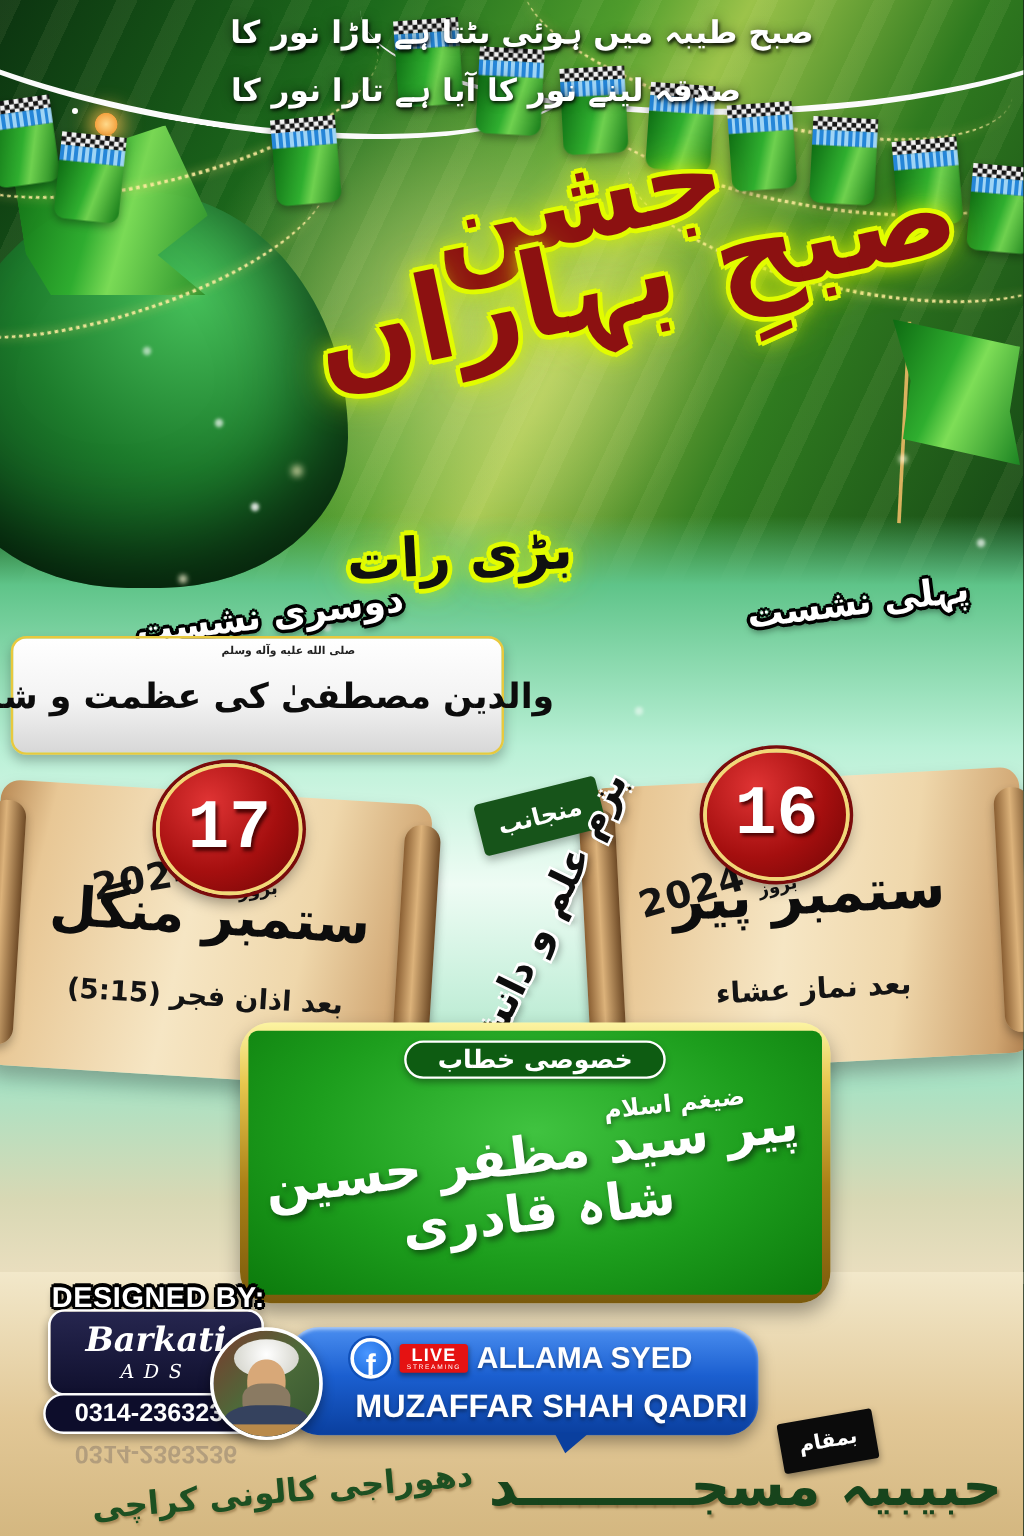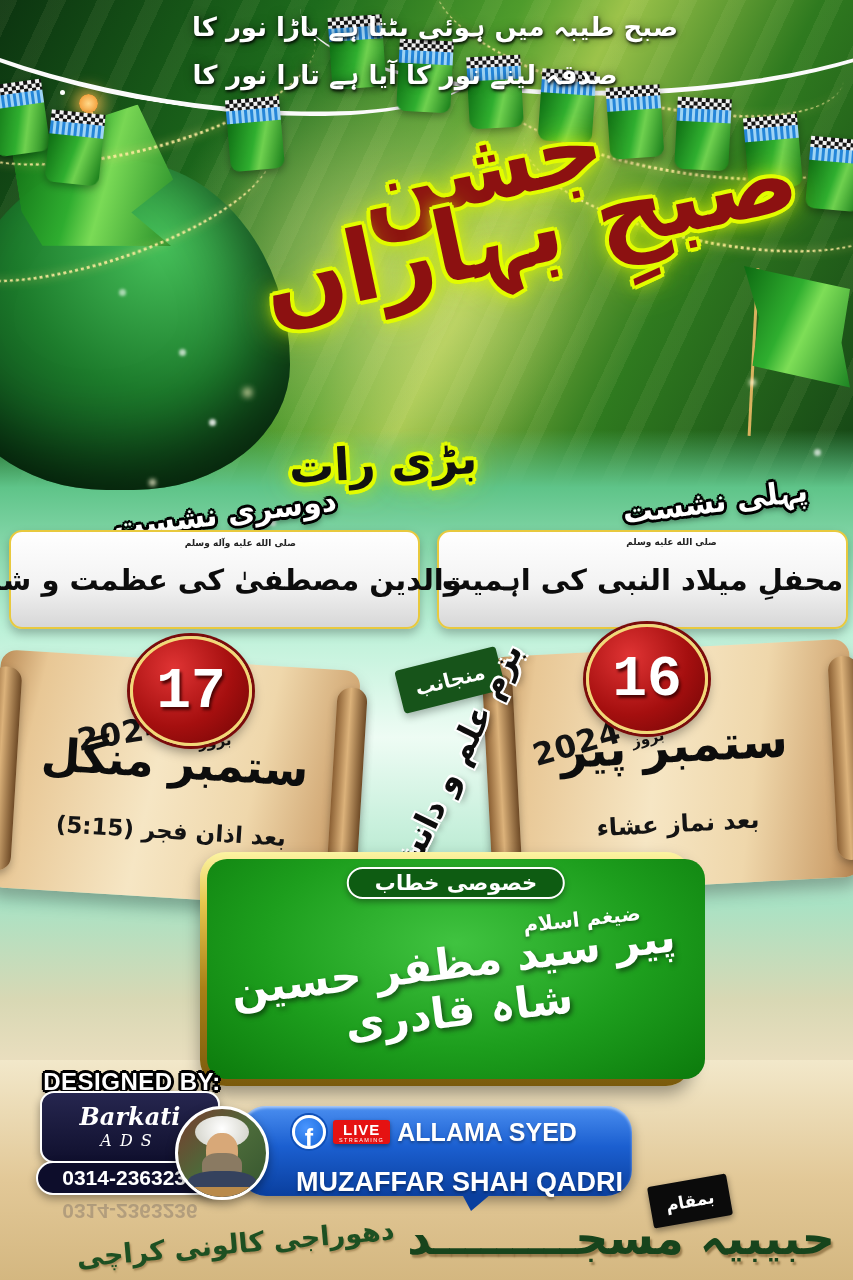--- a/index.html
+++ b/index.html
@@ -99,38 +99,38 @@
     transform:rotate(-14deg);display:flex;align-items:center;justify-content:center;color:#fff;font-weight:bold;
     font-size:20px;box-shadow:0 4px 8px rgba(0,0,0,.3);}
   .org-name{position:absolute;left:330px;top:740px;width:250px;height:44px;transform:rotate(-64deg);
     display:flex;align-items:center;justify-content:center;font-weight:bold;font-size:33px;color:#0d0d0d;
     white-space:nowrap;text-shadow:-2px -2px 0 #fff,2px -2px 0 #fff,-2px 2px 0 #fff,2px 2px 0 #fff,0 4px 6px rgba(0,0,0,.35);}
 
   
   .panel-gold{position:absolute;left:200px;top:852px;width:492px;height:234px;border-radius:26px;padding:7px;
     background:linear-gradient(180deg,#fcf4a2 0%,#e7c64d 22%,#aa8016 58%,#7a5a0c 100%);
     box-shadow:0 8px 16px rgba(0,0,0,.35);box-sizing:border-box;}
-  .panel-green{position:relative;width:100%;height:100%;border-radius:20px;
-    background:radial-gradient(ellipse at 50% 38%,#40c340 0%,#1d9e1d 55%,#0c7a0c 100%);padding-left:20px;}
+  .panel-green{position:relative;width:100%;height:100%;border-radius:8px;
+    background:radial-gradient(ellipse at 50% 38%,#40c340 0%,#1d9e1d 55%,#0c7a0c 100%);}
   .k-badge{position:absolute;top:8px;left:50%;transform:translateX(-50%);background:#0e5c12;border:2px solid #fff;
     border-radius:18px;padding:2px 26px;color:#fff;font-weight:bold;font-size:21px;white-space:nowrap;
     box-shadow:0 3px 6px rgba(0,0,0,.35);}
   .k-hon{position:absolute;top:48px;right:64px;color:#fff;font-weight:bold;font-size:20px;transform:rotate(-6deg);
     text-shadow:0 2px 4px rgba(0,0,0,.45);}
   .k-name{position:absolute;left:14px;right:14px;top:44px;bottom:8px;display:flex;align-items:center;justify-content:center;
     transform:rotate(-7deg);color:#fff;font-weight:bold;font-size:43px;text-align:center;line-height:1.12;
     text-shadow:2px 3px 5px rgba(0,0,0,.5);}
 
   
   .designed-label{position:absolute;left:42px;top:1068px;width:180px;text-align:center;
     font-family:"Liberation Sans",sans-serif;font-weight:bold;font-size:24px;letter-spacing:.5px;}
   .brand-card{position:absolute;left:40px;top:1091px;width:180px;height:72px;border:2px solid #fff;border-radius:14px;
     background:linear-gradient(180deg,#26264f 0%,#10102e 100%);box-shadow:0 4px 8px rgba(0,0,0,.4);
     display:flex;flex-direction:column;align-items:center;justify-content:center;color:#fff;box-sizing:border-box;}
-  .brand-name{font-family:"DejaVu Serif",serif;font-style:italic;font-weight:bold;font-size:24px;line-height:1;}
+  .brand-name{font-family:"DejaVu Serif",serif;font-style:italic;font-weight:bold;font-size:28px;line-height:1;}
   .brand-sub{font-family:"DejaVu Serif",serif;font-style:italic;font-size:16px;letter-spacing:8px;margin-top:2px;}
   .phone-pill{position:absolute;left:36px;top:1161px;width:188px;height:34px;border:2px solid #fff;border-radius:17px;
     background:#0d0d2b;color:#fff;display:flex;align-items:center;justify-content:center;
     font-family:"Liberation Sans",sans-serif;font-weight:bold;font-size:21px;box-sizing:border-box;
     box-shadow:0 4px 8px rgba(0,0,0,.35);}
   .phone-refl{position:absolute;left:36px;top:1199px;width:188px;text-align:center;transform:scaleY(-1);opacity:.22;
     color:#20203e;font-family:"Liberation Sans",sans-serif;font-weight:bold;font-size:21px;}
 
   .photo{position:absolute;left:175px;top:1106px;width:88px;height:88px;border-radius:50%;border:3px solid #fff;
     overflow:hidden;z-index:7;box-shadow:0 4px 10px rgba(0,0,0,.4);
@@ -149,21 +149,21 @@
   .lb-row1{display:flex;align-items:center;gap:7px;margin-top:9px;}
   .fb-circle{width:34px;height:34px;border-radius:50%;background:radial-gradient(circle at 40% 35%,#4a96ff,#1464d8);
     border:3px solid #fff;box-shadow:0 0 0 2px #1050b8;display:flex;align-items:flex-end;justify-content:center;
     box-sizing:border-box;overflow:hidden;}
   .fb-f{font-weight:bold;font-size:25px;line-height:.9;margin-bottom:-3px;}
   .live-chip{background:#e51212;border-radius:3px;padding:2px 6px 1px 6px;text-align:center;line-height:1;
     box-shadow:0 2px 4px rgba(0,0,0,.4);}
   .live-word{font-weight:bold;font-size:15px;letter-spacing:1px;}
   .streaming-word{font-size:5.5px;letter-spacing:1.4px;margin-top:1px;}
   .lb-name1{font-weight:bold;font-size:25px;text-shadow:0 2px 3px rgba(0,0,0,.35);}
-  .lb-name2{font-weight:bold;font-size:27px;margin-top:18px;padding-left:4px;text-shadow:0 2px 3px rgba(0,0,0,.35);}
+  .lb-name2{font-weight:bold;font-size:27px;margin-top:8px;padding-left:4px;text-shadow:0 2px 3px rgba(0,0,0,.35);}
   .lb-tail{position:absolute;left:222px;bottom:-15px;width:0;height:0;
     border-left:9px solid transparent;border-right:20px solid transparent;border-top:17px solid #0a3f9e;}
 
   .venue-badge{position:absolute;left:650px;top:1180px;width:80px;height:42px;background:#0b0b0b;
     transform:rotate(-10deg);display:flex;align-items:center;justify-content:center;color:#fff;font-weight:bold;
     font-size:17px;border-radius:3px;box-shadow:0 3px 6px rgba(0,0,0,.4);}
   .venue-line{position:absolute;left:0;right:6px;top:1196px;height:84px;direction:rtl;display:flex;
     align-items:center;gap:12px;padding-right:12px;}
   .venue-masjid{font-weight:bold;font-size:46px;color:#17441c;white-space:nowrap;
     text-shadow:2px 3px 2px rgba(80,50,10,.45);}
@@ -258,24 +258,20 @@
 
   <div class="title-wrap">
     <div class="title-l1 rtl outline-yellow">جشن</div>
     <div class="title-l2 rtl outline-yellow">صبحِ بہاراں</div>
   </div>
   <div class="subtitle rtl outline-yellow">بڑی رات</div>
 
   <div class="sess-head sess-head-r rtl outline-black">پہلی نشست</div>
   <div class="sess-head sess-head-l rtl outline-black">دوسری نشست</div>
 
-  <div class="topic-box topic-r">
-    <span class="tiny-hon rtl" style="left:46%;top:5px;">صلى الله عليه وسلم</span>
-    <span class="topic rtl">محفلِ میلاد النبی کی اہمیت</span>
-  </div>
   <div class="topic-box topic-l">
     <span class="tiny-hon rtl" style="right:30%;top:6px;">صلى الله عليه وآله وسلم</span>
     <span class="topic rtl">والدین مصطفیٰ کی عظمت و شان</span>
   </div>
 
   <div class="scroll scroll-r">
     <span class="yr" style="left:38px;top:72px;">2024</span>
     <span class="broz rtl" style="left:138px;top:80px;">بروز</span>
     <div class="mwd rtl" style="top:70px;">ستمبر پیر</div>
     <div class="tm rtl" style="top:162px;">بعد نماز عشاء</div>

